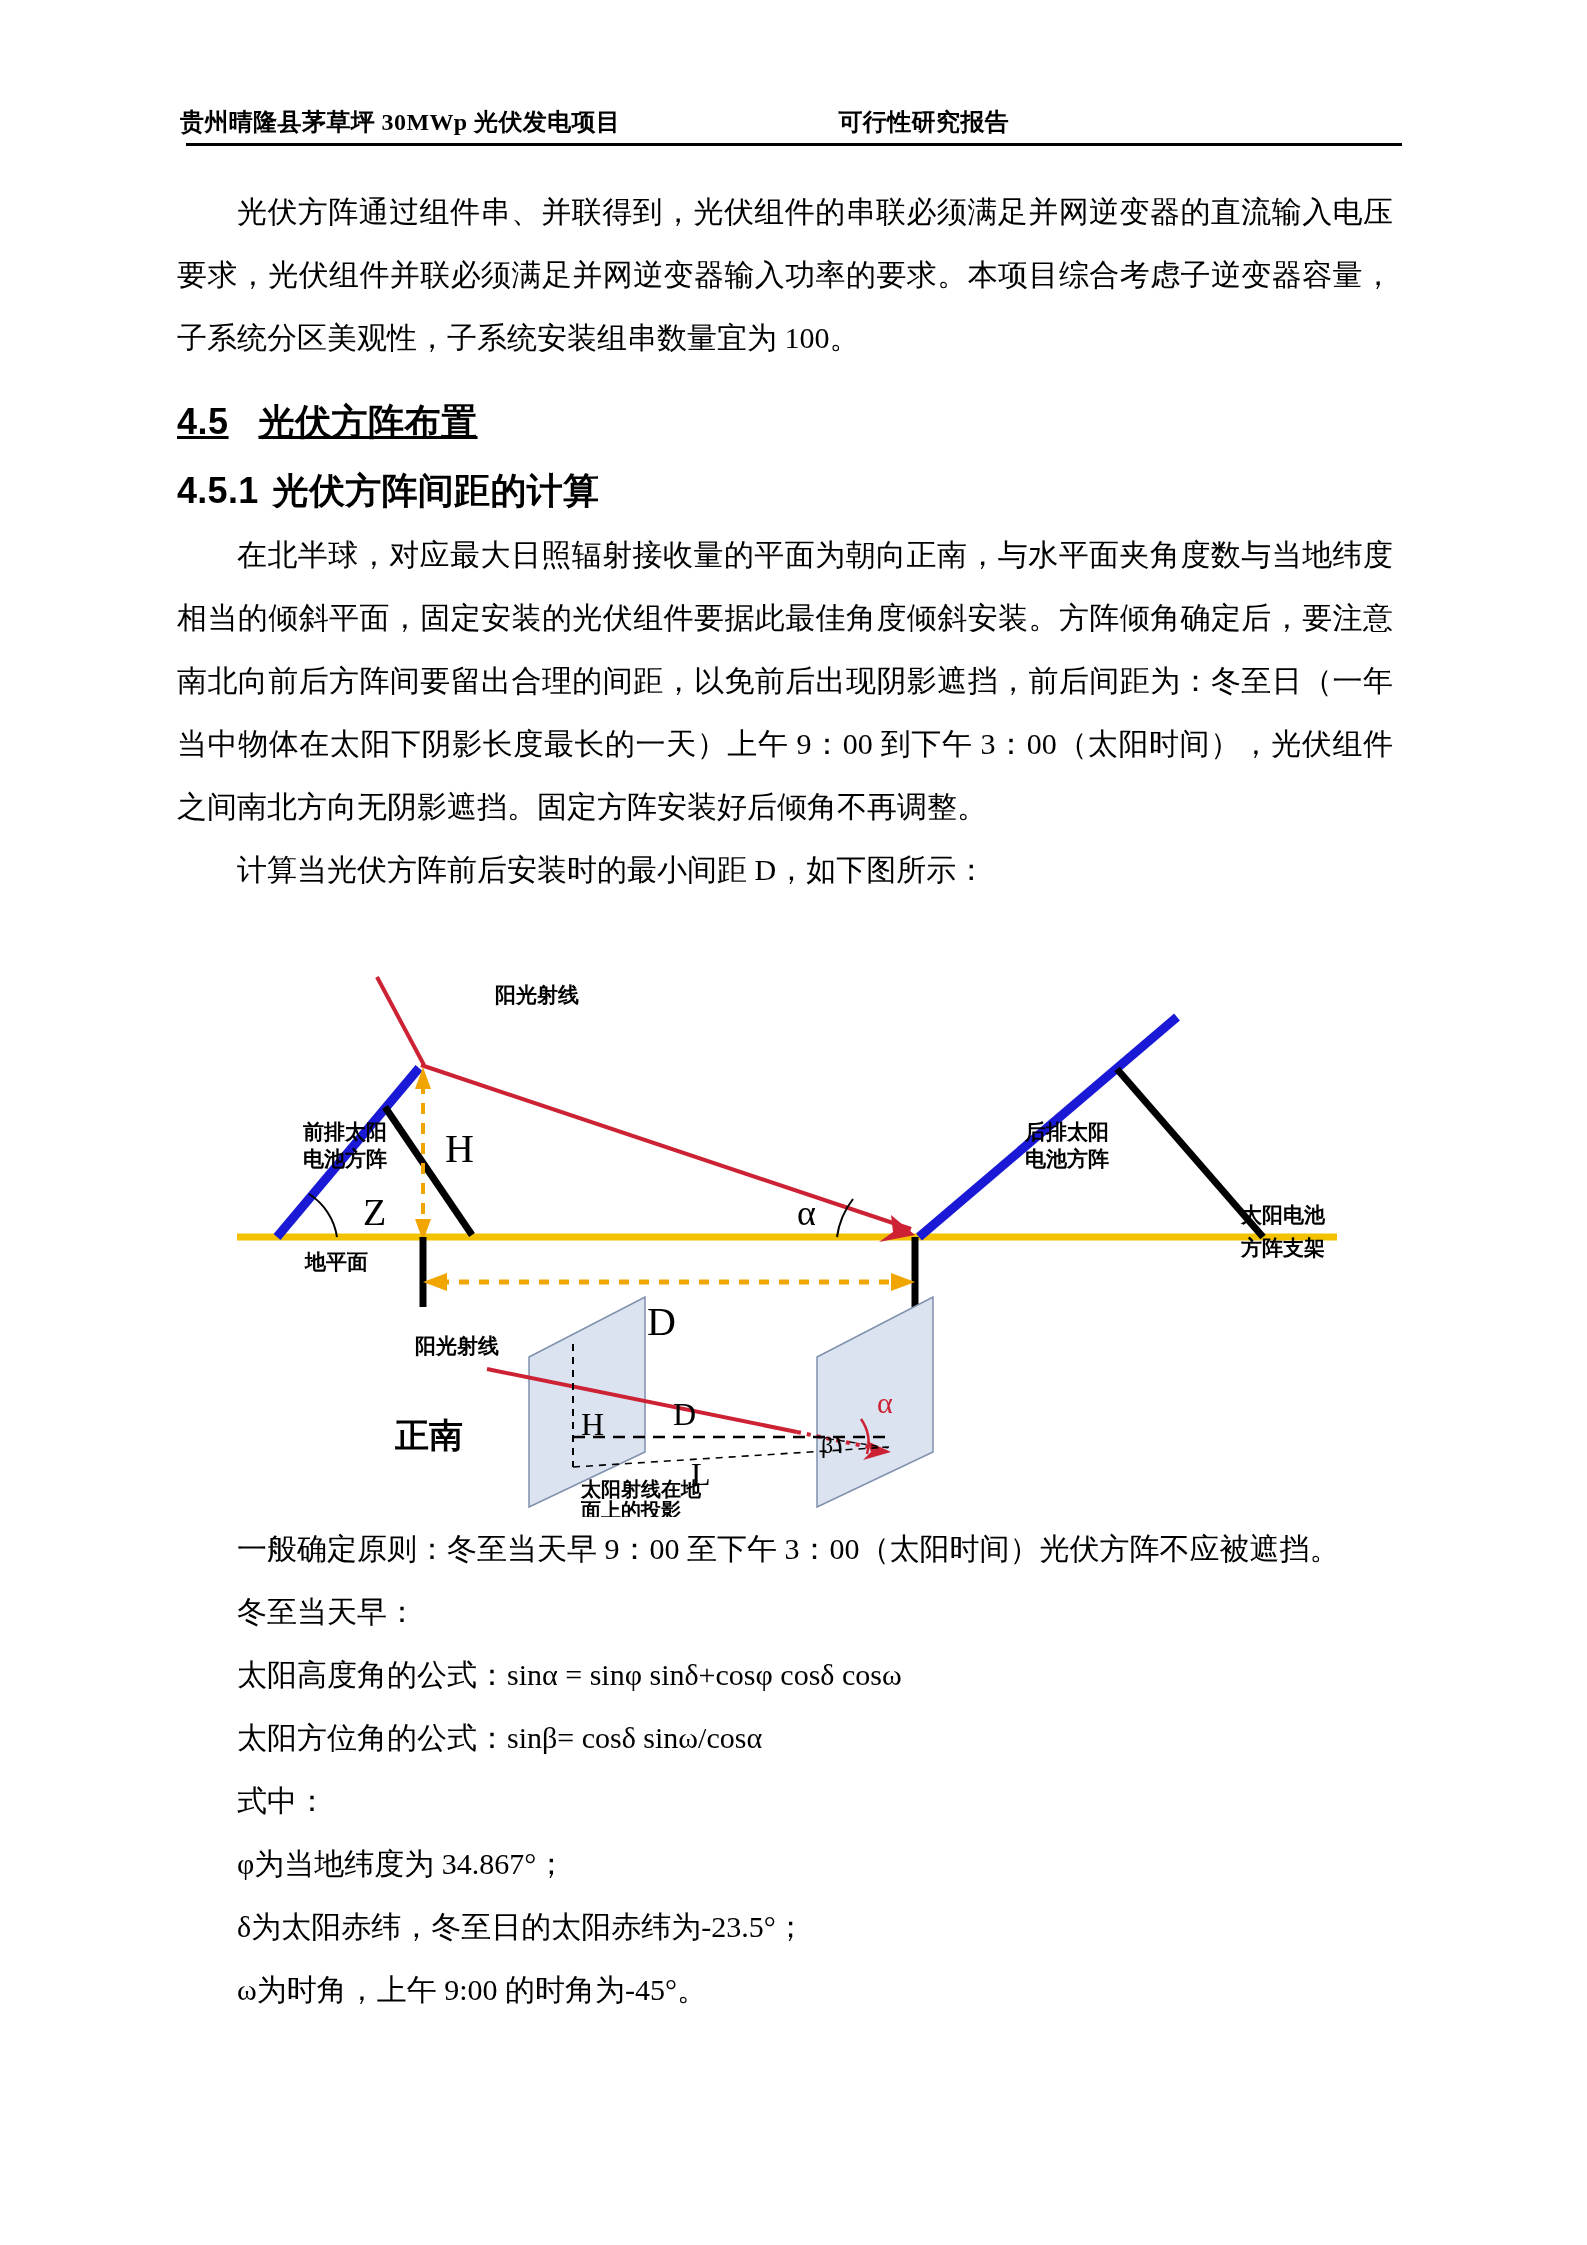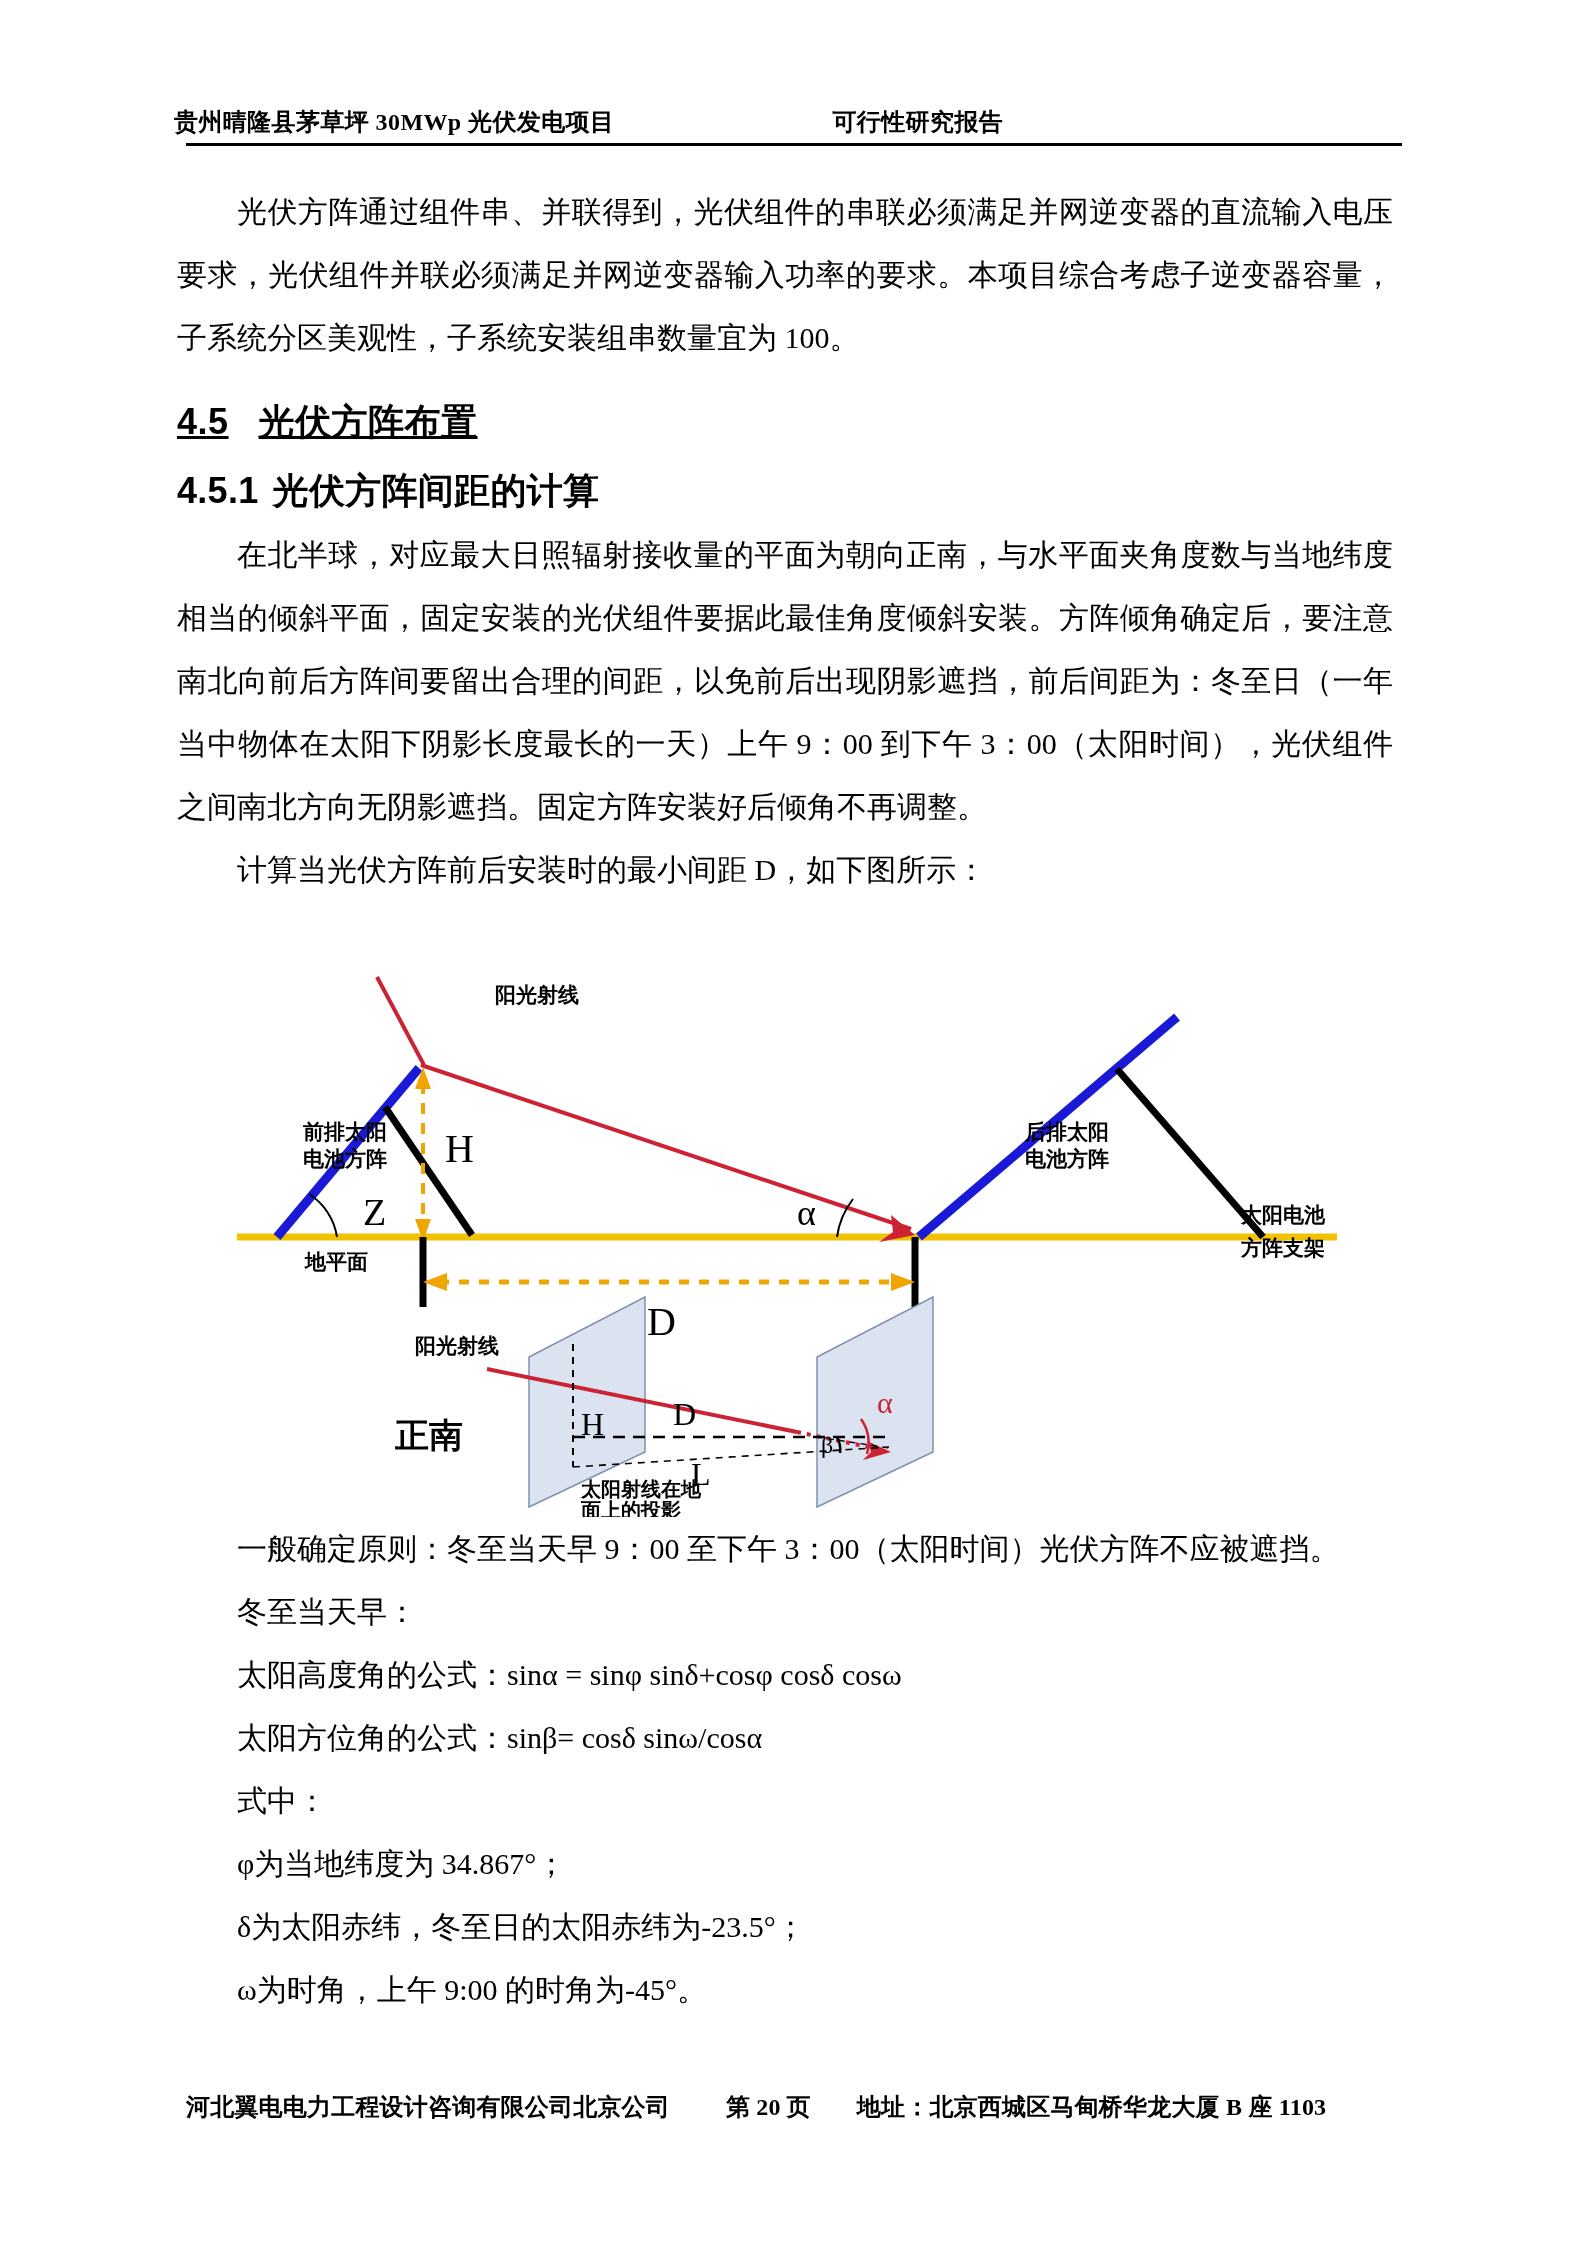--- a/index.html
+++ b/index.html
@@ -16,21 +16,21 @@
     width: 1587px;
     height: 2245px;
     background: #ffffff;
     overflow: hidden;
     box-sizing: border-box;
   }
 
   
   .header {
     position: absolute;
-    left: 174px;
+    left: 180px;
     top: 108px;
     width: 1216px;
     display: flex;
     align-items: flex-end;
     justify-content: flex-start;
     font-size: 24px;
     font-weight: bold;
     line-height: 1.2;
     text-align: center;
   }
@@ -232,17 +232,14 @@
     <p class="line">冬至当天早：</p>
     <p class="line formula">太阳高度角的公式：sinα = sinφ sinδ+cosφ cosδ cosω</p>
     <p class="line formula">太阳方位角的公式：sinβ= cosδ sinω/cosα</p>
     <p class="line">式中：</p>
     <p class="line">φ为当地纬度为 34.867°；</p>
     <p class="line">δ为太阳赤纬，冬至日的太阳赤纬为-23.5°；</p>
     <p class="line">ω为时角，上午 9:00 的时角为-45°。</p>
 
   </div>
 
-  <div class="footer">
-    <span class="seg-company">河北翼电电力工程设计咨询有限公司北京公司</span><span class="seg-page"><span>第</span><span class="pnum">20</span><span>页</span></span><span class="seg-addr">地址：北京西城区马甸桥华龙大厦 B 座 1103</span>
-  </div>
 
 </div>
 
 </body></html>

